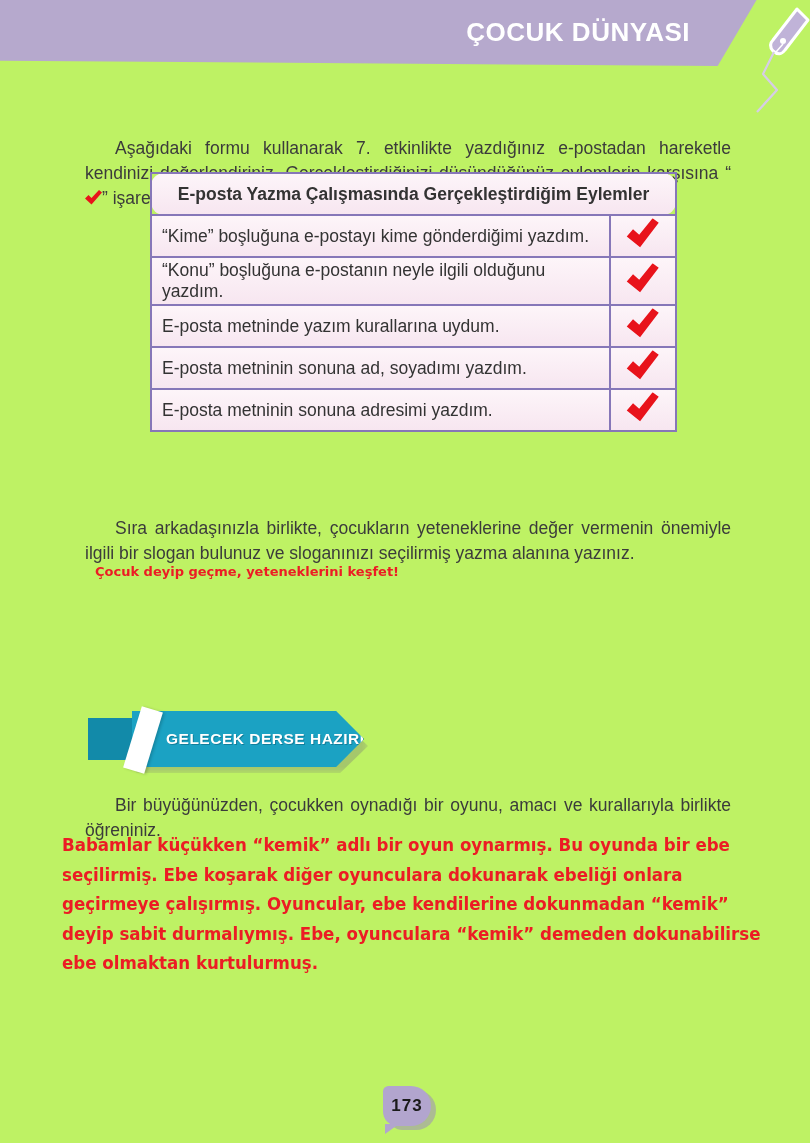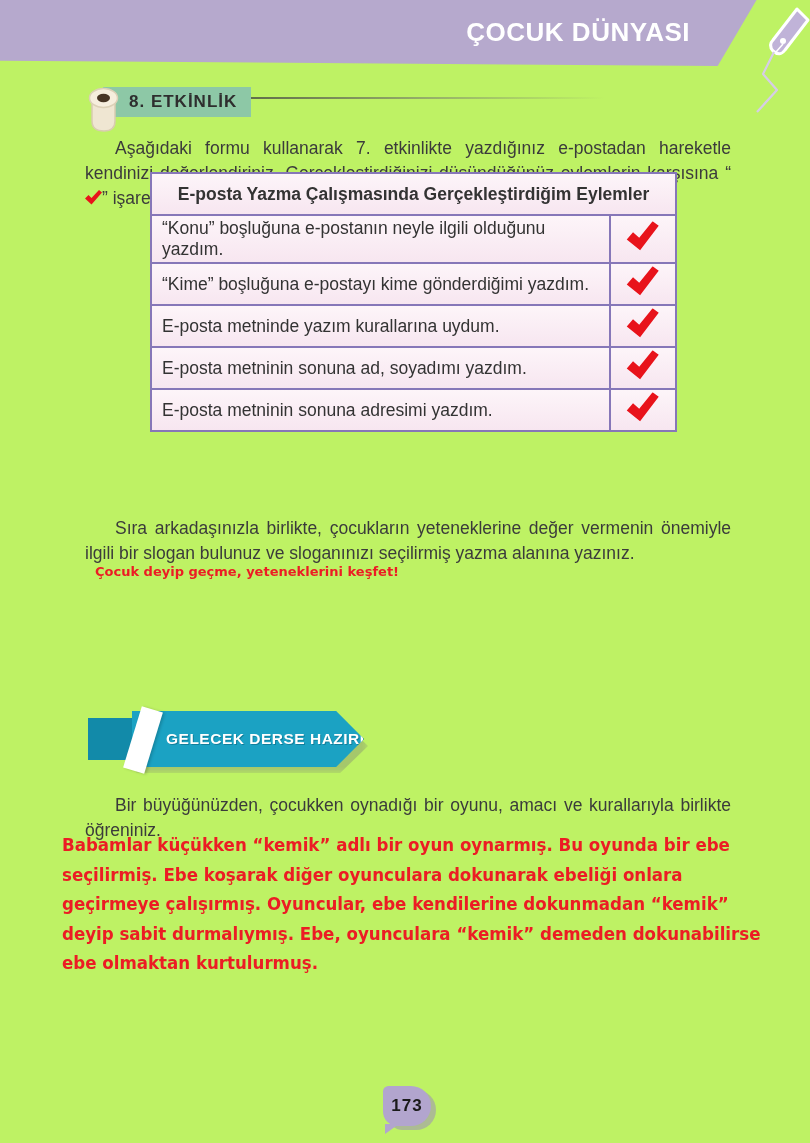--- a/index.html
+++ b/index.html
@@ -43,21 +43,21 @@
 
   
   .eval-table{
     position:absolute;left:150px;top:172px;width:527px;border-collapse:collapse;
   }
   .eval-table th,.eval-table td{
     border:2.5px solid #8677b8;
     background:linear-gradient(#fdf5f9, #f7e6f0);
     font-size:17.5px;color:#333;
   }
-  .eval-table th{height:36px;font-weight:bold;text-align:center;padding:2px 10px;}
+  .eval-table th{height:36px;font-weight:bold;text-align:center;padding:2px 10px;border-radius:13px;}
   .eval-table td.statement{height:36px;padding:2px 10px;font-weight:normal;text-align:left;}
   .eval-table td.checkcell{width:62px;text-align:center;vertical-align:middle;}
   .check-icon{width:34px;height:29px;display:inline-block;transform:rotate(-4deg);}
 
   
   .red-answer{
     color:#ec1c24;font-family:"DejaVu Sans", sans-serif;font-weight:bold;
     position:absolute;
   }
   .slogan{left:95px;top:564px;font-size:13px;}
@@ -104,49 +104,40 @@
   <div class="banner">
     <div class="banner-title">ÇOCUK DÜNYASI</div>
   </div>
   <svg class="pen-icon" viewBox="0 0 95 115">
     <path d="M58 40 L82 9 L93 20 L70 50 Q65 57 58 51 Q53 45 58 40 Z" fill="#c0b3d8" stroke="#ffffff" stroke-width="3" stroke-linejoin="round"></path>
     <circle cx="68" cy="41" r="3" fill="#ffffff"></circle>
     <line x1="68" y1="44" x2="61" y2="52" stroke="#ffffff" stroke-width="1.5"></line>
     <polyline points="59,52 48,74 62,90 42,112" fill="none" stroke="#d6cde7" stroke-width="2.2" stroke-linejoin="round"></polyline>
   </svg>
 
-  <div class="activity-label-row" style="top:85px;">
-    <svg class="tape-icon" viewBox="0 0 38 50">
-      <path d="M7 14 L7 36 Q7 46 19 46 Q30 46 30 36 L30 14 Z" fill="#efe6d2" stroke="#d9ccb0" stroke-width="1.5"></path>
-      <ellipse cx="18.5" cy="13" rx="14" ry="9.5" fill="#f6eedd" stroke="#dcd0b6" stroke-width="1.5"></ellipse>
-      <ellipse cx="18.5" cy="13" rx="6.5" ry="4.2" fill="#473524"></ellipse>
-    </svg>
-    <div class="label-box">8. ETKİNLİK</div>
-    <div class="label-line"></div>
-  </div>
 
   <p class="para" style="top:118px;">
     <span class="indent"></span><span>Aşağıdaki formu kullanarak 7. etkinlikte yazdığınız e-postadan hareketle kendinizi değerlendiriniz. Gerçekleştirdiğinizi düşündüğünüz eylemlerin karşısına “</span><svg class="inline-check" viewBox="0 0 34 30">
         <polygon points="0,17 7,10 13,16 28,0 34,5 13,29" fill="#e8131b"></polygon>
       </svg><span>” işareti koyunuz.</span>
   </p>
 
   <table class="eval-table">
     <tbody>
         <tr>
       <th colspan="2">E-posta Yazma Çalışmasında Gerçekleştirdiğim Eylemler</th>
     </tr>
     <tr>
-      <td class="statement">“Konu” boşluğuna e-postanın neyle ilgili olduğunu yazdım.</td>
+      <td class="statement">“Kime” boşluğuna e-postayı kime gönderdiğimi yazdım.</td>
       <td class="checkcell"><svg class="check-icon" viewBox="0 0 34 30">
               <polygon points="0,17 7,10 13,16 28,0 34,5 13,29" fill="#e8131b"></polygon>
             </svg></td>
     </tr>
     <tr>
-      <td class="statement">“Kime” boşluğuna e-postayı kime gönderdiğimi yazdım.</td>
+      <td class="statement">“Konu” boşluğuna e-postanın neyle ilgili olduğunu yazdım.</td>
       <td class="checkcell"><svg class="check-icon" viewBox="0 0 34 30">
               <polygon points="0,17 7,10 13,16 28,0 34,5 13,29" fill="#e8131b"></polygon>
             </svg></td>
     </tr>
     <tr>
       <td class="statement">E-posta metninde yazım kurallarına uydum.</td>
       <td class="checkcell"><svg class="check-icon" viewBox="0 0 34 30">
               <polygon points="0,17 7,10 13,16 28,0 34,5 13,29" fill="#e8131b"></polygon>
             </svg></td>
     </tr>

